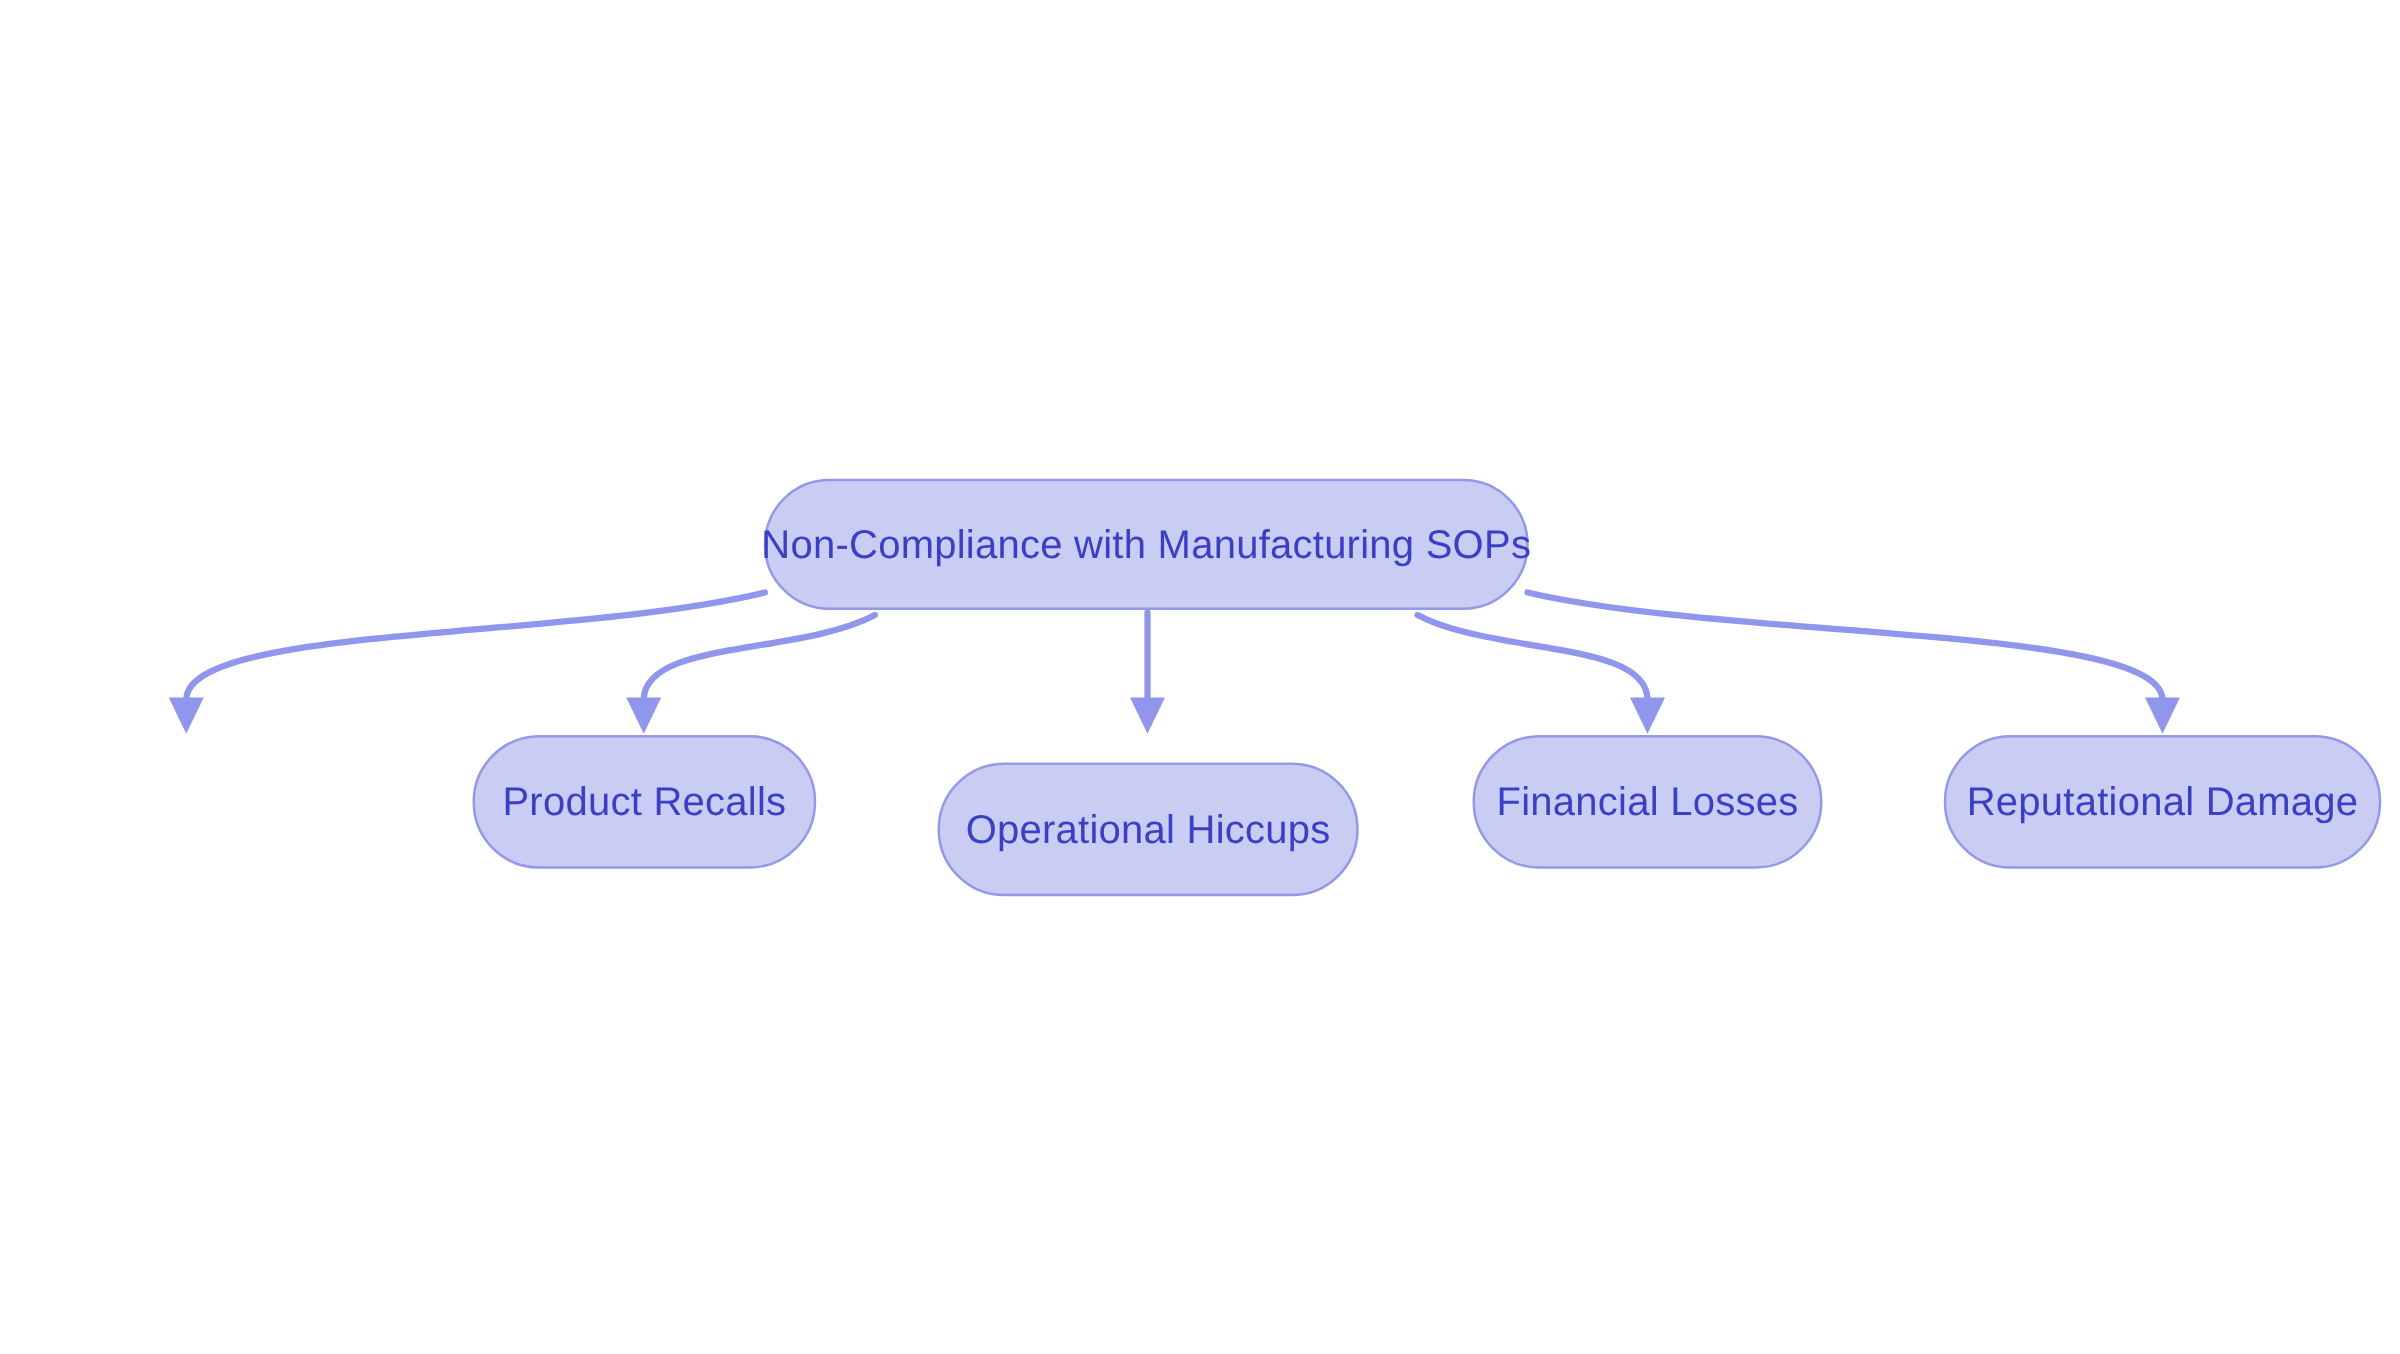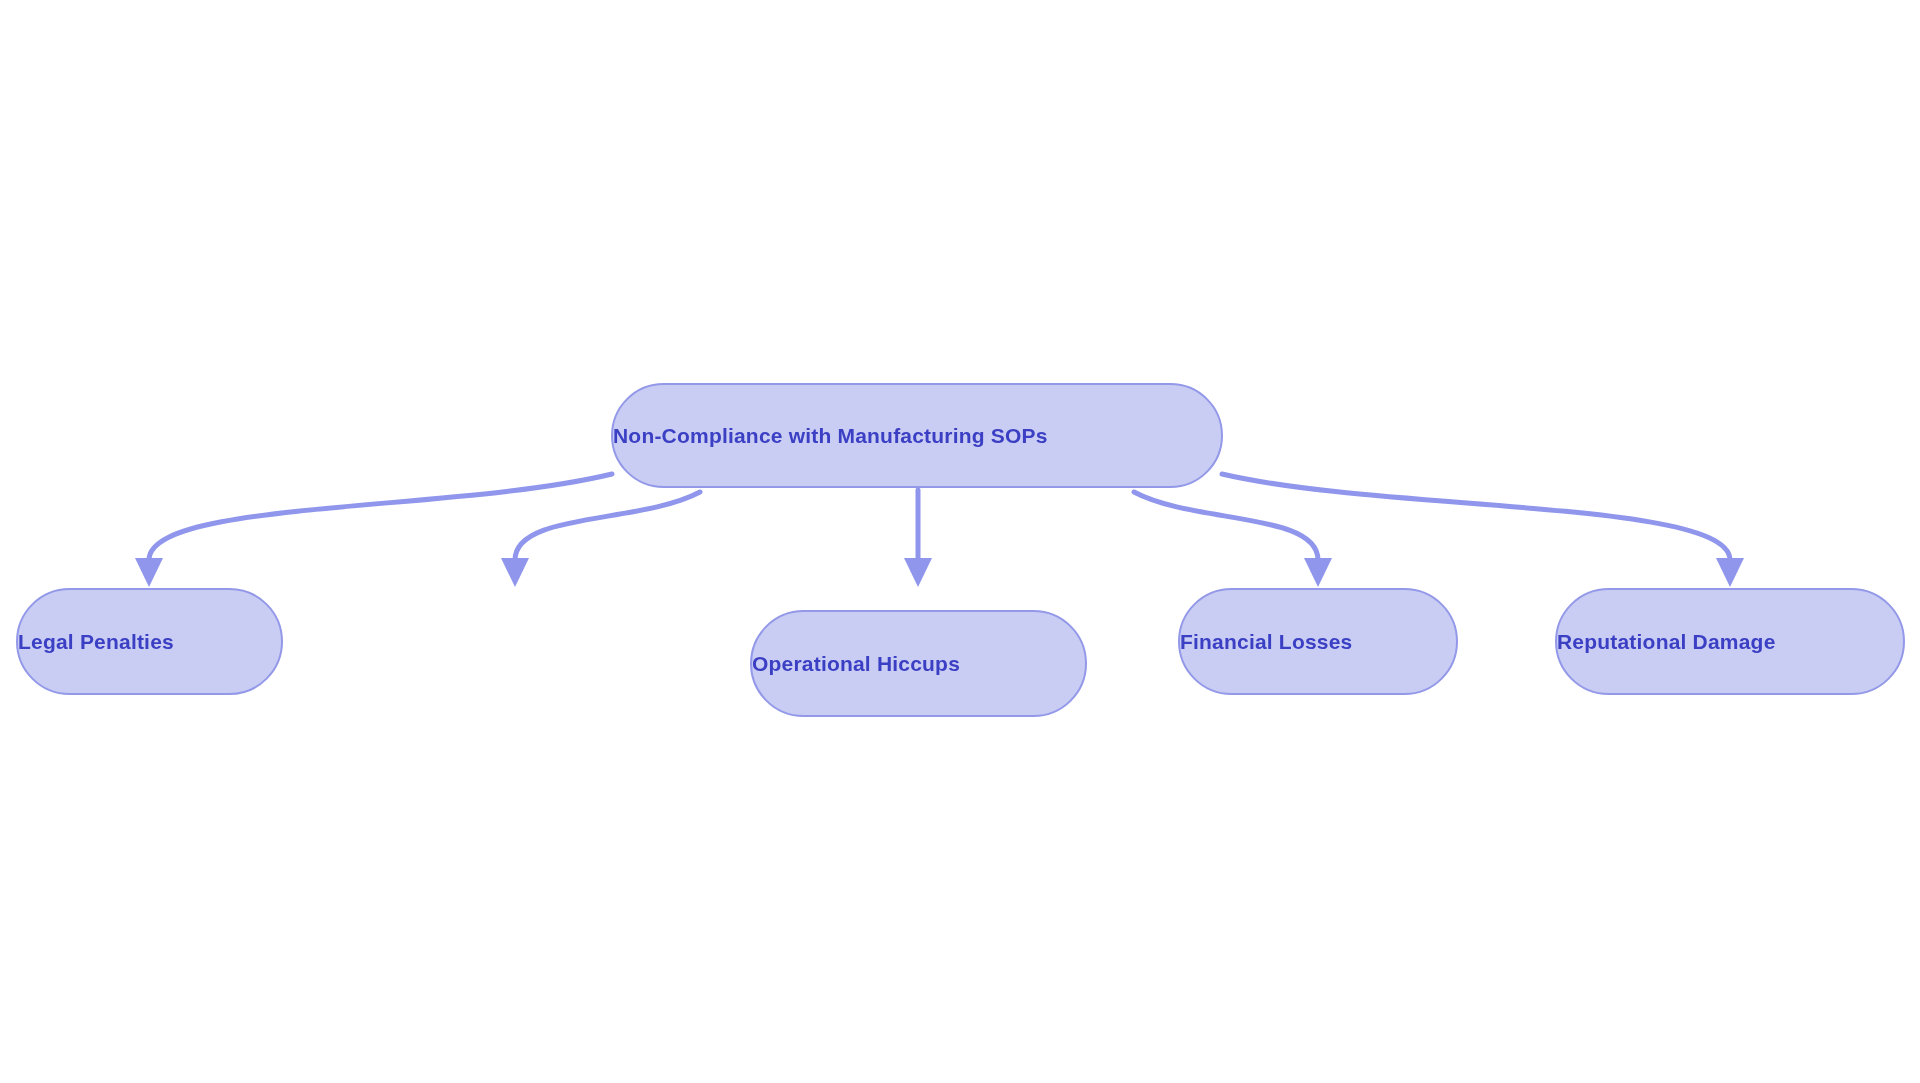--- a/index.html
+++ b/index.html
@@ -34,26 +34,26 @@
     stroke: none;
   }
   .node {
     position: absolute;
     box-sizing: border-box;
     background: #c9cdf4;
     border: 2px solid #9399e8;
     border-radius: 54px;
     display: flex;
     align-items: center;
+    justify-content: center;
     text-align: center;
     color: #3b3fc4;
-    font-size: 21px;
+    font-size: 32px;
     letter-spacing: 0.2px;
     white-space: nowrap;
-    font-weight: bold;
   }
   .node-root {
     left: 611px;
     top: 383px;
     width: 612px;
     height: 105px;
   }
   .node-child {
     top: 588px;
     height: 107px;
@@ -84,24 +84,24 @@
     <polygon class="arrowhead" points="1304,558 1332,558 1318,587"></polygon>
 
     <path class="edge-path" d="M 1222 474 C 1385 512, 1730 500, 1730 560"></path>
     <polygon class="arrowhead" points="1716,558 1744,558 1730,587"></polygon>
   </svg>
 
   <div class="node node-root">
     <span>Non-Compliance with Manufacturing SOPs</span>
   </div>
 
-  <div class="node node-child node-legal">
-    <span>Legal Penalties</span>
+
+  <div class="node node-child node-recalls">
+    <span>Product Recalls</span>
   </div>
-
 
   <div class="node node-child node-operational">
     <span>Operational Hiccups</span>
   </div>
 
   <div class="node node-child node-reputational">
     <span>Reputational Damage</span>
   </div>
 
   <div class="node node-child node-financial">

